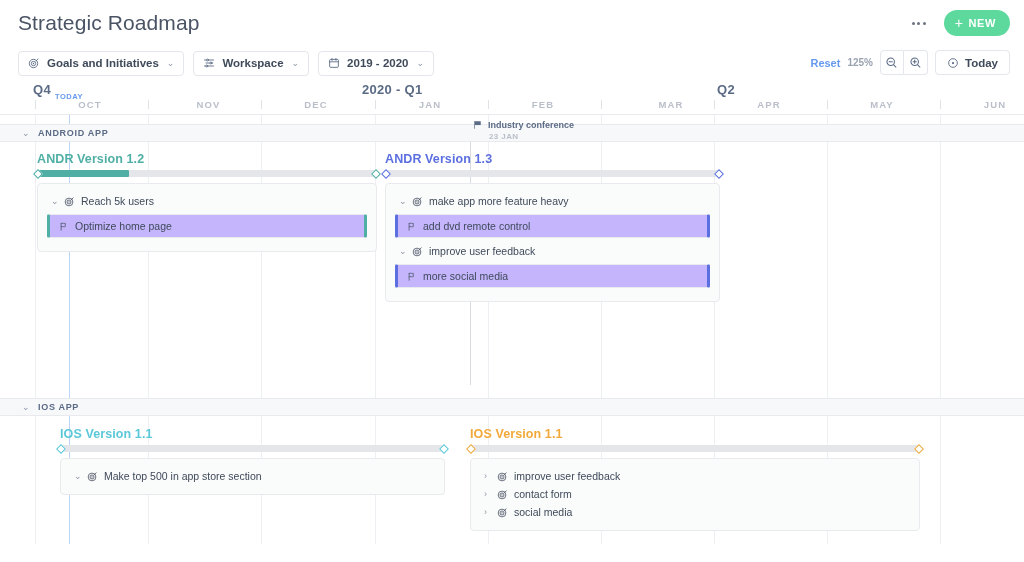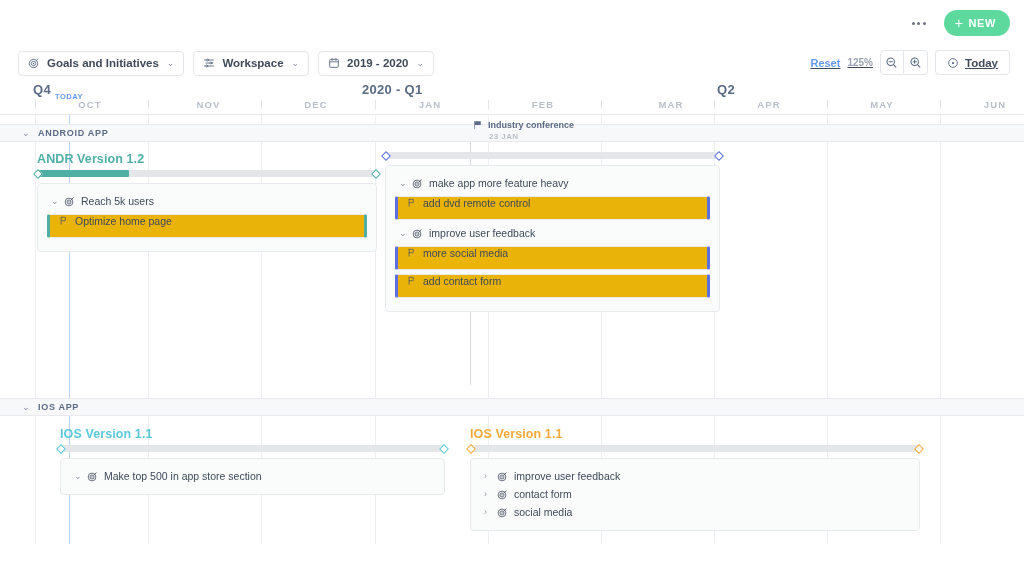--- a/index.html
+++ b/index.html
@@ -59,21 +59,21 @@
     height: 25px; padding: 0 9px;
     background: #fff;
     border: 1px solid #e3e6ea; border-radius: 4px;
     font-size: 11.5px; color: #3f4a5a; font-weight: 600;
     font-family: "Liberation Sans", sans-serif;
     cursor: pointer; white-space: nowrap;
   }
   .tb-btn .caret { font-size: 9px; color: #8c96a5; margin-left: 1px; font-weight: 400; }
   .toolbar-right {
     position: absolute; right: 14px; top: 4px;
-    display: flex; align-items: center; gap: 7px; text-decoration: underline;
+    display: flex; align-items: center; gap: 7px;
   }
   .reset-link {
     font-size: 11px; color: #6699ee; font-weight: 600; cursor: pointer;
   }
   .zoom-pct { font-size: 10px; color: #9aa3b0; font-weight: 600; }
   .zoom-group { display: flex; }
   .zoom-btn {
     width: 24px; height: 25px;
     border: 1px solid #e3e6ea; background: #fff;
     display: flex; align-items: center; justify-content: center;
@@ -184,39 +184,40 @@
     padding: 8px 9px 9px 9px;
   }
   .goal-row {
     display: flex; align-items: center; gap: 6px;
     padding: 3px 2px 3px 4px;
     font-size: 10.5px; color: #3f4a5a;
   }
   .goal-caret { font-size: 9px; color: #8c96a5; width: 7px; }
   .goal-text { white-space: nowrap; }
   .init-row {
-    display: flex; align-items: flex-start; gap: 7px;
-    background: #eab308;
+    display: flex; align-items: center; gap: 7px;
+    background: #c4b5fd;
     border: 1px solid #e8eaee;
     border-radius: 2px;
     height: 24px;
     padding: 0 8px;
     margin: 4px 0;
     font-size: 10.5px; color: #3f4a5a;
   }
   .init-row.bl { border-left-width: 3px; border-left-style: solid; }
   .init-row.br { border-right-width: 3px; border-right-style: solid; }
   .init-text { white-space: nowrap; }
 
   .ic { display: inline-flex; align-items: center; justify-content: center; flex: none; }
 </style>
 </head>
 <body>
 
 <div class="app-header">
+  <div class="page-title">Strategic Roadmap</div>
   <div class="header-right">
     <div class="ellipsis-btn">
       <i></i>
         <i></i>
         <i></i>
     </div>
     <button class="new-btn">
       <span class="plus">+</span>
       <span>NEW</span>
     </button>
@@ -377,20 +378,21 @@
             <svg width="10" height="11" viewBox="0 0 16 16" fill="none" stroke="#4a5464" stroke-width="1.2" stroke-linecap="round">
   <path d="M5 14V3"></path>
               <path d="M5 3c2.4-1.6 4.4 1.2 6.6-.2v5.4C9.4 9.6 7.4 6.8 5 8.4"></path>
             </svg>
           </span>
           <span class="init-text">Optimize home page</span>
         </div>
       </div>
     </div>
     <div class="release" style="left: 385px; top: 37px; width: 335px;">
+    <div class="rel-title" style="color:#5c6fe0">ANDR Version 1.3</div>
     <div class="rel-bar" style="color:#5c6fe0">
       <div class="rel-fill" style="width:0%;background:#5c6fe0"></div>
       <span class="handle left"></span>
       <span class="handle right"></span>
     </div>
     <div class="rel-card">
         <div class="goal-row">
         <span class="goal-caret">⌄</span>
         <span class="ic">
             <svg width="11" height="11" viewBox="0 0 16 16" fill="none" stroke="#4a5464" stroke-width="1.2">
@@ -424,29 +426,20 @@
         <span class="goal-text">improve user feedback</span>
       </div>
         <div class="init-row bl br" style="border-left-color:#5c6fe0;border-right-color:#5c6fe0;">
           <span class="ic">
             <svg width="10" height="11" viewBox="0 0 16 16" fill="none" stroke="#4a5464" stroke-width="1.2" stroke-linecap="round">
   <path d="M5 14V3"></path>
               <path d="M5 3c2.4-1.6 4.4 1.2 6.6-.2v5.4C9.4 9.6 7.4 6.8 5 8.4"></path>
             </svg>
           </span>
           <span class="init-text">more social media</span>
-        </div>
-        <div class="init-row bl br" style="border-left-color:#5c6fe0;border-right-color:#5c6fe0;">
-          <span class="ic">
-            <svg width="10" height="11" viewBox="0 0 16 16" fill="none" stroke="#4a5464" stroke-width="1.2" stroke-linecap="round">
-  <path d="M5 14V3"></path>
-              <path d="M5 3c2.4-1.6 4.4 1.2 6.6-.2v5.4C9.4 9.6 7.4 6.8 5 8.4"></path>
-            </svg>
-          </span>
-          <span class="init-text">add contact form</span>
         </div>
       </div>
     </div>
     <div class="release" style="left: 60px; top: 312px; width: 385px;">
     <div class="rel-title" style="color:#5bc8d8">IOS Version 1.1</div>
     <div class="rel-bar" style="color:#5bc8d8">
       <div class="rel-fill" style="width:0%;background:#5bc8d8"></div>
       <span class="handle left"></span>
       <span class="handle right"></span>
     </div>

